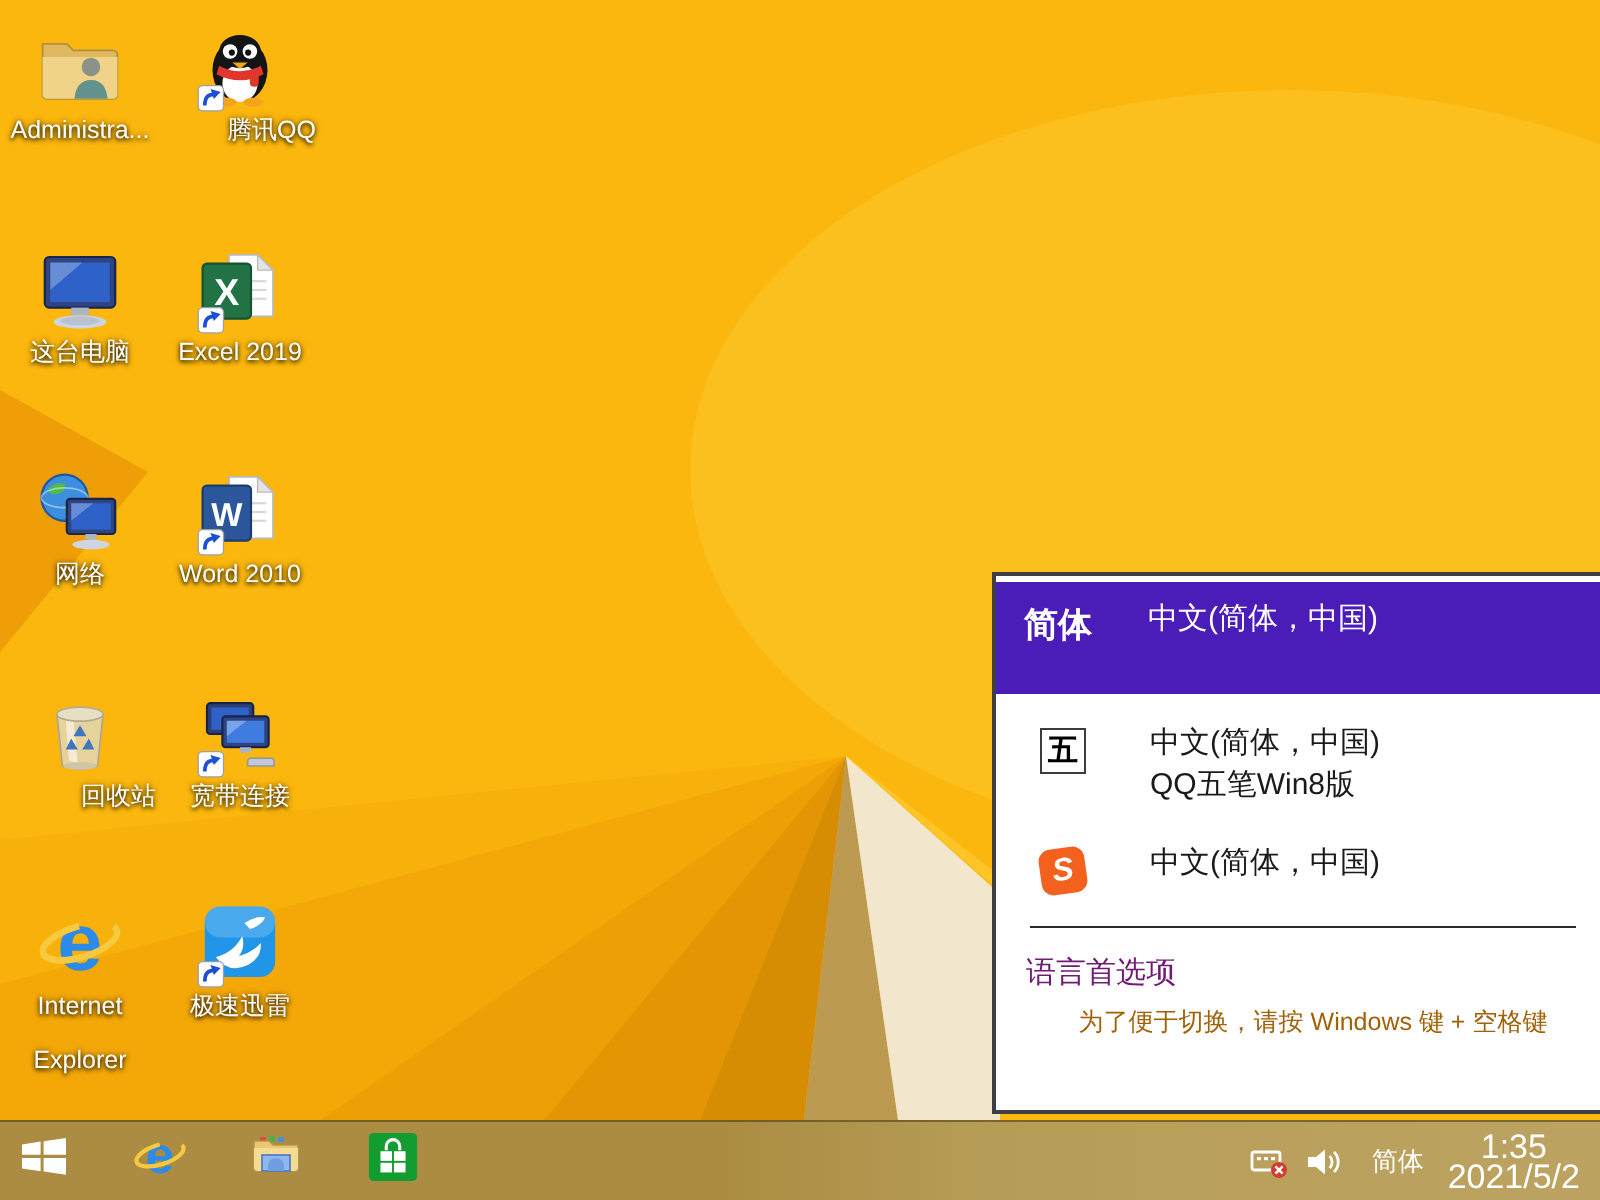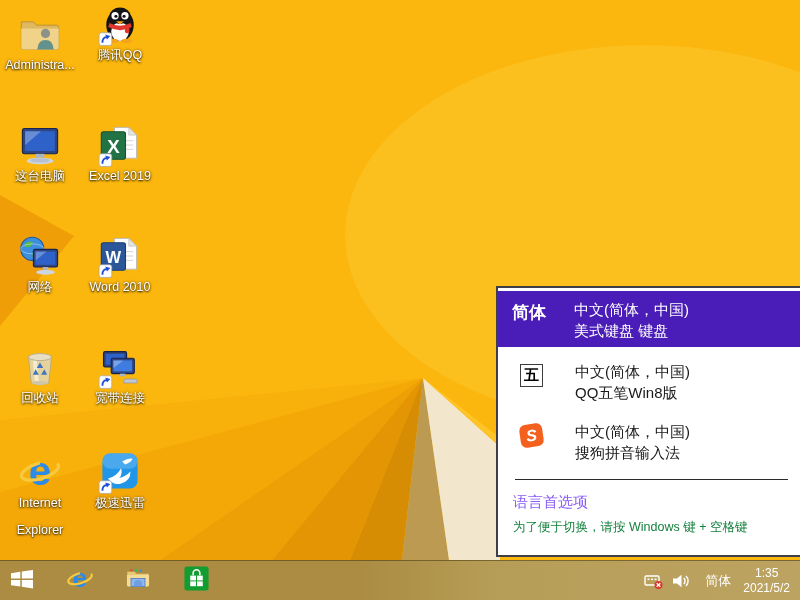--- a/index.html
+++ b/index.html
@@ -22,34 +22,34 @@
   .hdr-lines{margin:8px 0 0 12px;font-size:15px;line-height:21px;}
   .ime-row{display:flex;align-items:flex-start;margin:14px 0 0 22px;}
   .ime-row + .ime-row{margin-top:18px;}
   .ime-icon{width:23px;height:23px;margin-top:3px;display:flex;align-items:center;justify-content:center;flex:0 0 auto;}
   .ime-icon.wubi{box-sizing:border-box;border:1px solid #3c3c3c;background:#fff;color:#000;
         font-size:15px;font-weight:bold;}
   .ime-icon.sogou{background:#f4611f;border-radius:6px;color:#fff;font-size:16px;font-weight:bold;
         font-style:italic;transform:rotate(-8deg);}
   .ime-lines{margin-left:32px;font-size:15px;line-height:21px;color:#1a1a1a;}
   .divider{height:1px;background:#2b2b2b;margin:16px 12px 0 17px;}
-  .lang-link{display:block;margin:13px 0 0 15px;font-size:15px;color:#8b5cf6;text-decoration:none;cursor:pointer;}
-  .hint{margin:7px 0 0 15px;font-size:12.5px;color:#15803d;}
+  .lang-link{display:block;margin:13px 0 0 15px;font-size:15px;color:#701a75;text-decoration:none;cursor:pointer;}
+  .hint{margin:7px 0 0 15px;font-size:12.5px;color:#a16207;text-align:center;}
 
   
   .taskbar{position:absolute;left:0;top:560px;width:800px;height:40px;box-sizing:border-box;
         background:linear-gradient(to right,#ab8c42 0%,#ab8c42 45%,#b69d57 62%,#bda361 100%);
         border-top:1px solid rgba(70,55,15,.55);display:flex;align-items:center;}
   .tb-left{display:flex;align-items:center;height:100%;}
   .tb-btn{width:44px;height:100%;display:flex;align-items:center;justify-content:center;cursor:pointer;}
   .tb-btn + .tb-btn{margin-left:14px;}
   .tb-right{margin-left:auto;display:flex;align-items:center;height:100%;padding-right:6px;}
   .tray-icon{width:22px;height:18px;margin-right:6px;display:flex;align-items:center;justify-content:center;cursor:pointer;}
   .tray-lang{color:#fff;font-size:13px;margin:0 12px 0 6px;cursor:pointer;}
-  .clock{color:#fff;font-size:12px;line-height:15px;text-align:center;margin-right:4px;cursor:default;}
+  .clock{color:#fff;font-size:17px;line-height:15px;text-align:center;margin-right:4px;cursor:default;}
 </style>
 </head>
 <body>
 
 <div id="screen">
 
   <svg id="wallpaper" width="800" height="600">
     <rect x="0" y="0" width="800" height="600" fill="#fbb70d"></rect>
     <ellipse cx="645" cy="235" rx="300" ry="190" fill="rgba(255,225,110,0.18)"></ellipse>
     <polygon points="0,195 74,236 0,326" fill="#ef9e07"></polygon>
@@ -66,21 +66,21 @@
   <div id="desktop-icons">
       <div class="desk-icon" style="left: 2px; top: 12px;">
         <svg class="glyph" viewBox="0 0 40 40">
           <path d="M3 9 h11 l3 3 h18 a2 2 0 0 1 2 2 v18 a2 2 0 0 1 -2 2 H5 a2 2 0 0 1 -2 -2 z" fill="#dfb860" stroke="#b28f3e" stroke-width="0.8"></path>
           <path d="M3 15 h34 v17 a2 2 0 0 1 -2 2 H5 a2 2 0 0 1 -2 -2 z" fill="#f0d288"></path>
           <circle cx="25" cy="19.5" r="4.2" fill="#8d9289"></circle>
           <path d="M17.5 34 q0.8 -8.5 7.5 -8.5 q6.7 0 7.5 8.5 z" fill="#63928c"></path>
         </svg>
         <div class="lbl">Administra...</div>
       </div>
-      <div class="desk-icon" style="left: 82px; top: 2px;">
+      <div class="desk-icon" style="left: 82px; top: 12px; text-align: right;">
         <svg class="glyph" viewBox="0 0 40 40">
           <ellipse cx="20" cy="21" rx="12.5" ry="14.5" fill="#141414"></ellipse>
           <ellipse cx="20" cy="27" rx="8" ry="8.5" fill="#fff"></ellipse>
           <ellipse cx="20" cy="12.5" rx="9.5" ry="7.5" fill="#141414"></ellipse>
           <circle cx="15.5" cy="12.5" r="3.3" fill="#fff"></circle>
           <circle cx="24.5" cy="12.5" r="3.3" fill="#fff"></circle>
           <circle cx="16.3" cy="13" r="1.4" fill="#111"></circle>
           <circle cx="23.7" cy="13" r="1.4" fill="#111"></circle>
           <polygon points="16.5,17.5 23.5,17.5 20,20.5" fill="#f5a318"></polygon>
           <path d="M10.5 19 q9.5 5 19 0 l1.2 3.8 q-10.7 5.6 -21.4 0 z" fill="#e0362c"></path>
@@ -145,21 +145,21 @@
             <line x1="18" y1="24" x2="32" y2="24"></line>
           </g>
           <rect x="3" y="8" width="22" height="25" rx="2" fill="#2b579a" stroke="#1c3c6e"></rect>
           <text x="14" y="26.5" font-size="15" font-weight="bold" fill="#fff" text-anchor="middle">W</text>
           <rect x="1" y="28" width="11.5" height="11.5" rx="2" fill="#fff" stroke="#9aa0a8" stroke-width="0.6"></rect>
           <path d="M4 37 C4 33.2 5.6 31.8 8.6 32" stroke="#1d4fd7" stroke-width="1.7" fill="none"></path>
           <polygon points="6.6,29.6 11.2,30.9 8.1,34.1" fill="#1d4fd7"></polygon>
         </svg>
         <div class="lbl">Word 2010</div>
       </div>
-      <div class="desk-icon" style="left: 2px; top: 345px;">
+      <div class="desk-icon" style="left: 2px; top: 345px; text-align: right;">
         <svg class="glyph" viewBox="0 0 40 40">
           <path d="M9.5 11 L12 34.5 q8 3.2 16 0 L30.5 11 z" fill="rgba(225,217,192,0.8)" stroke="#b0a788" stroke-width="0.8"></path>
           <path d="M13.5 13.5 l1.5 18.5 q2 1 4 1.2 L17 13.5 z" fill="rgba(255,255,255,0.55)"></path>
           <ellipse cx="20" cy="11" rx="10.5" ry="3.2" fill="#e7dfc4" stroke="#b5ac8f" stroke-width="0.8"></ellipse>
           <g fill="#4076c0">
             <polygon points="17,21 20,16 23,21"></polygon>
             <polygon points="24,22 26.5,27 21,27"></polygon>
             <polygon points="16,22 19,27 13.5,27"></polygon>
           </g>
           <ellipse cx="20" cy="34.5" rx="7.5" ry="1.8" fill="#cfc6a8"></ellipse>
@@ -201,36 +201,34 @@
         </svg>
         <div class="lbl">极速迅雷</div>
       </div>
     </div>
 
   <div class="popup">
     <div class="popup-header" id="popup-header" style="background: rgb(74, 28, 184);">
       <div class="badge">简体</div>
       <div class="hdr-lines">
         <div>中文(简体，中国)</div>
-        <div>美式键盘 键盘</div>
       </div>
     </div>
     <div id="ime-items">
         <div class="ime-row">
           <div class="ime-icon wubi">五</div>
           <div class="ime-lines">
             <div>中文(简体，中国)</div>
             <div>QQ五笔Win8版</div>
           </div>
         </div>
         <div class="ime-row">
           <div class="ime-icon sogou">S</div>
           <div class="ime-lines">
             <div>中文(简体，中国)</div>
-            <div>搜狗拼音输入法</div>
           </div>
         </div>
       </div>
     <div class="divider"></div>
     <a class="lang-link">语言首选项</a>
     <div class="hint">为了便于切换，请按 Windows 键 + 空格键</div>
   </div>
 
   <div class="taskbar">
     <div class="tb-left" id="tb-buttons">

